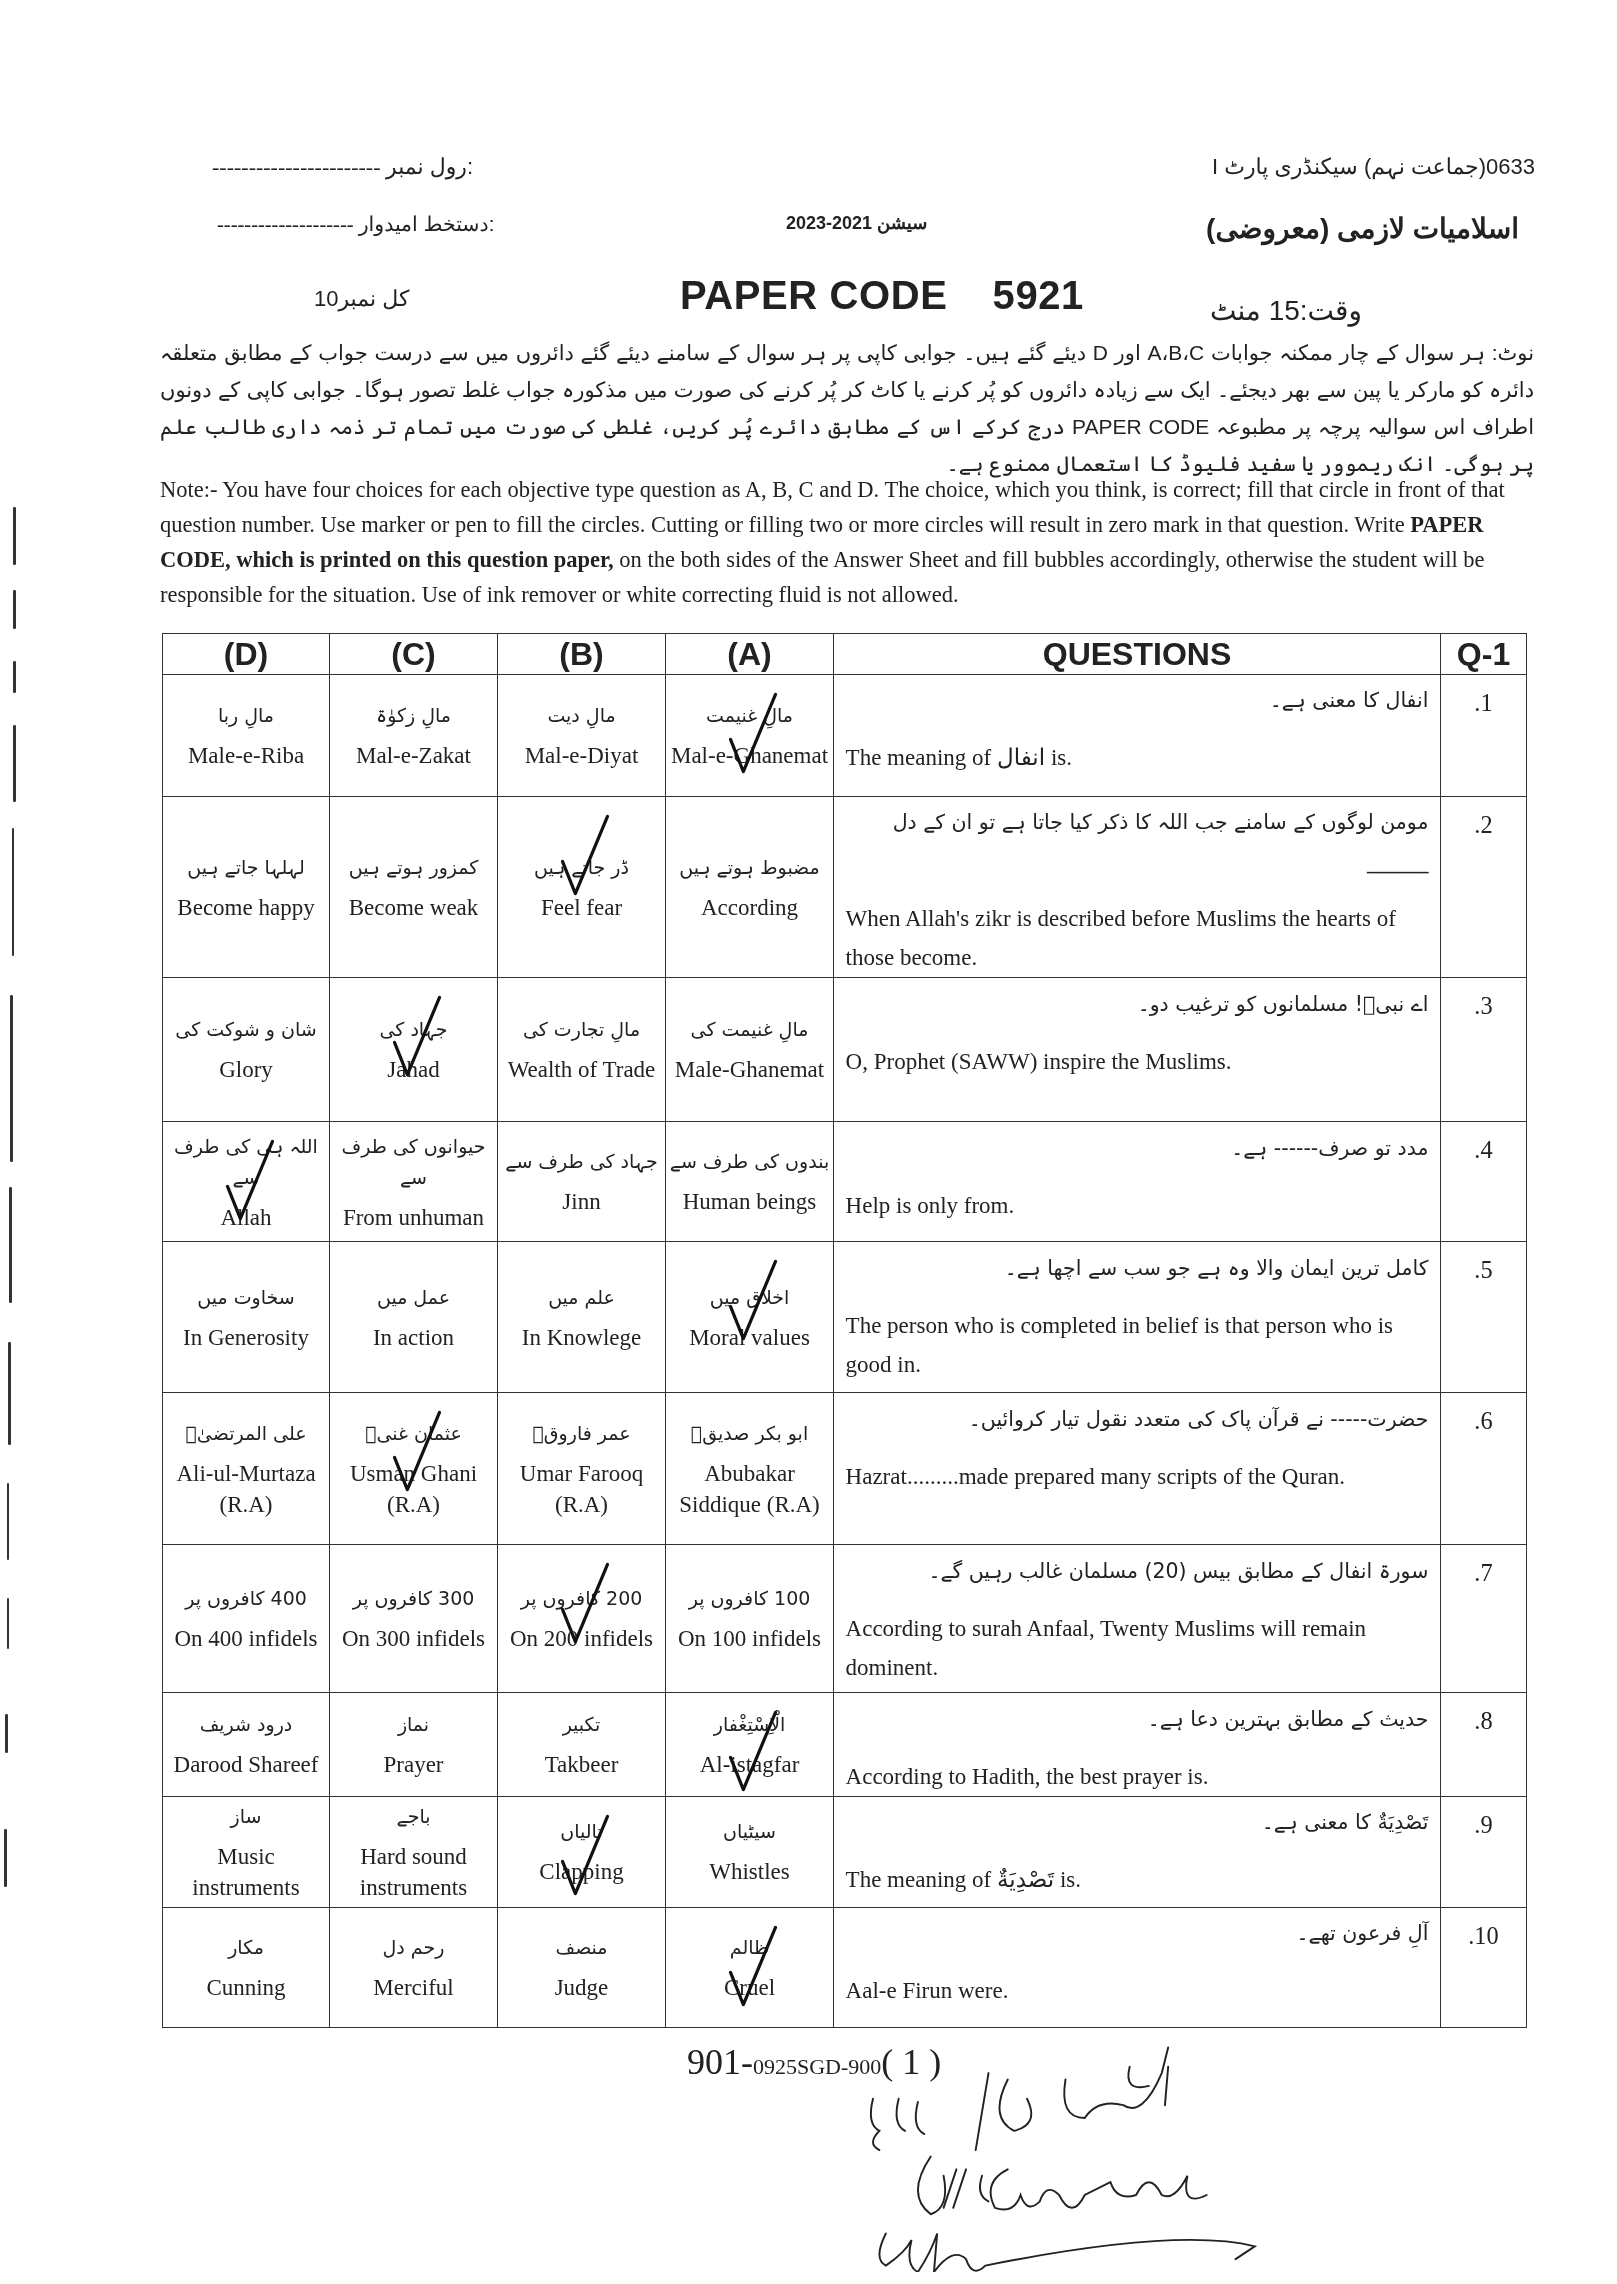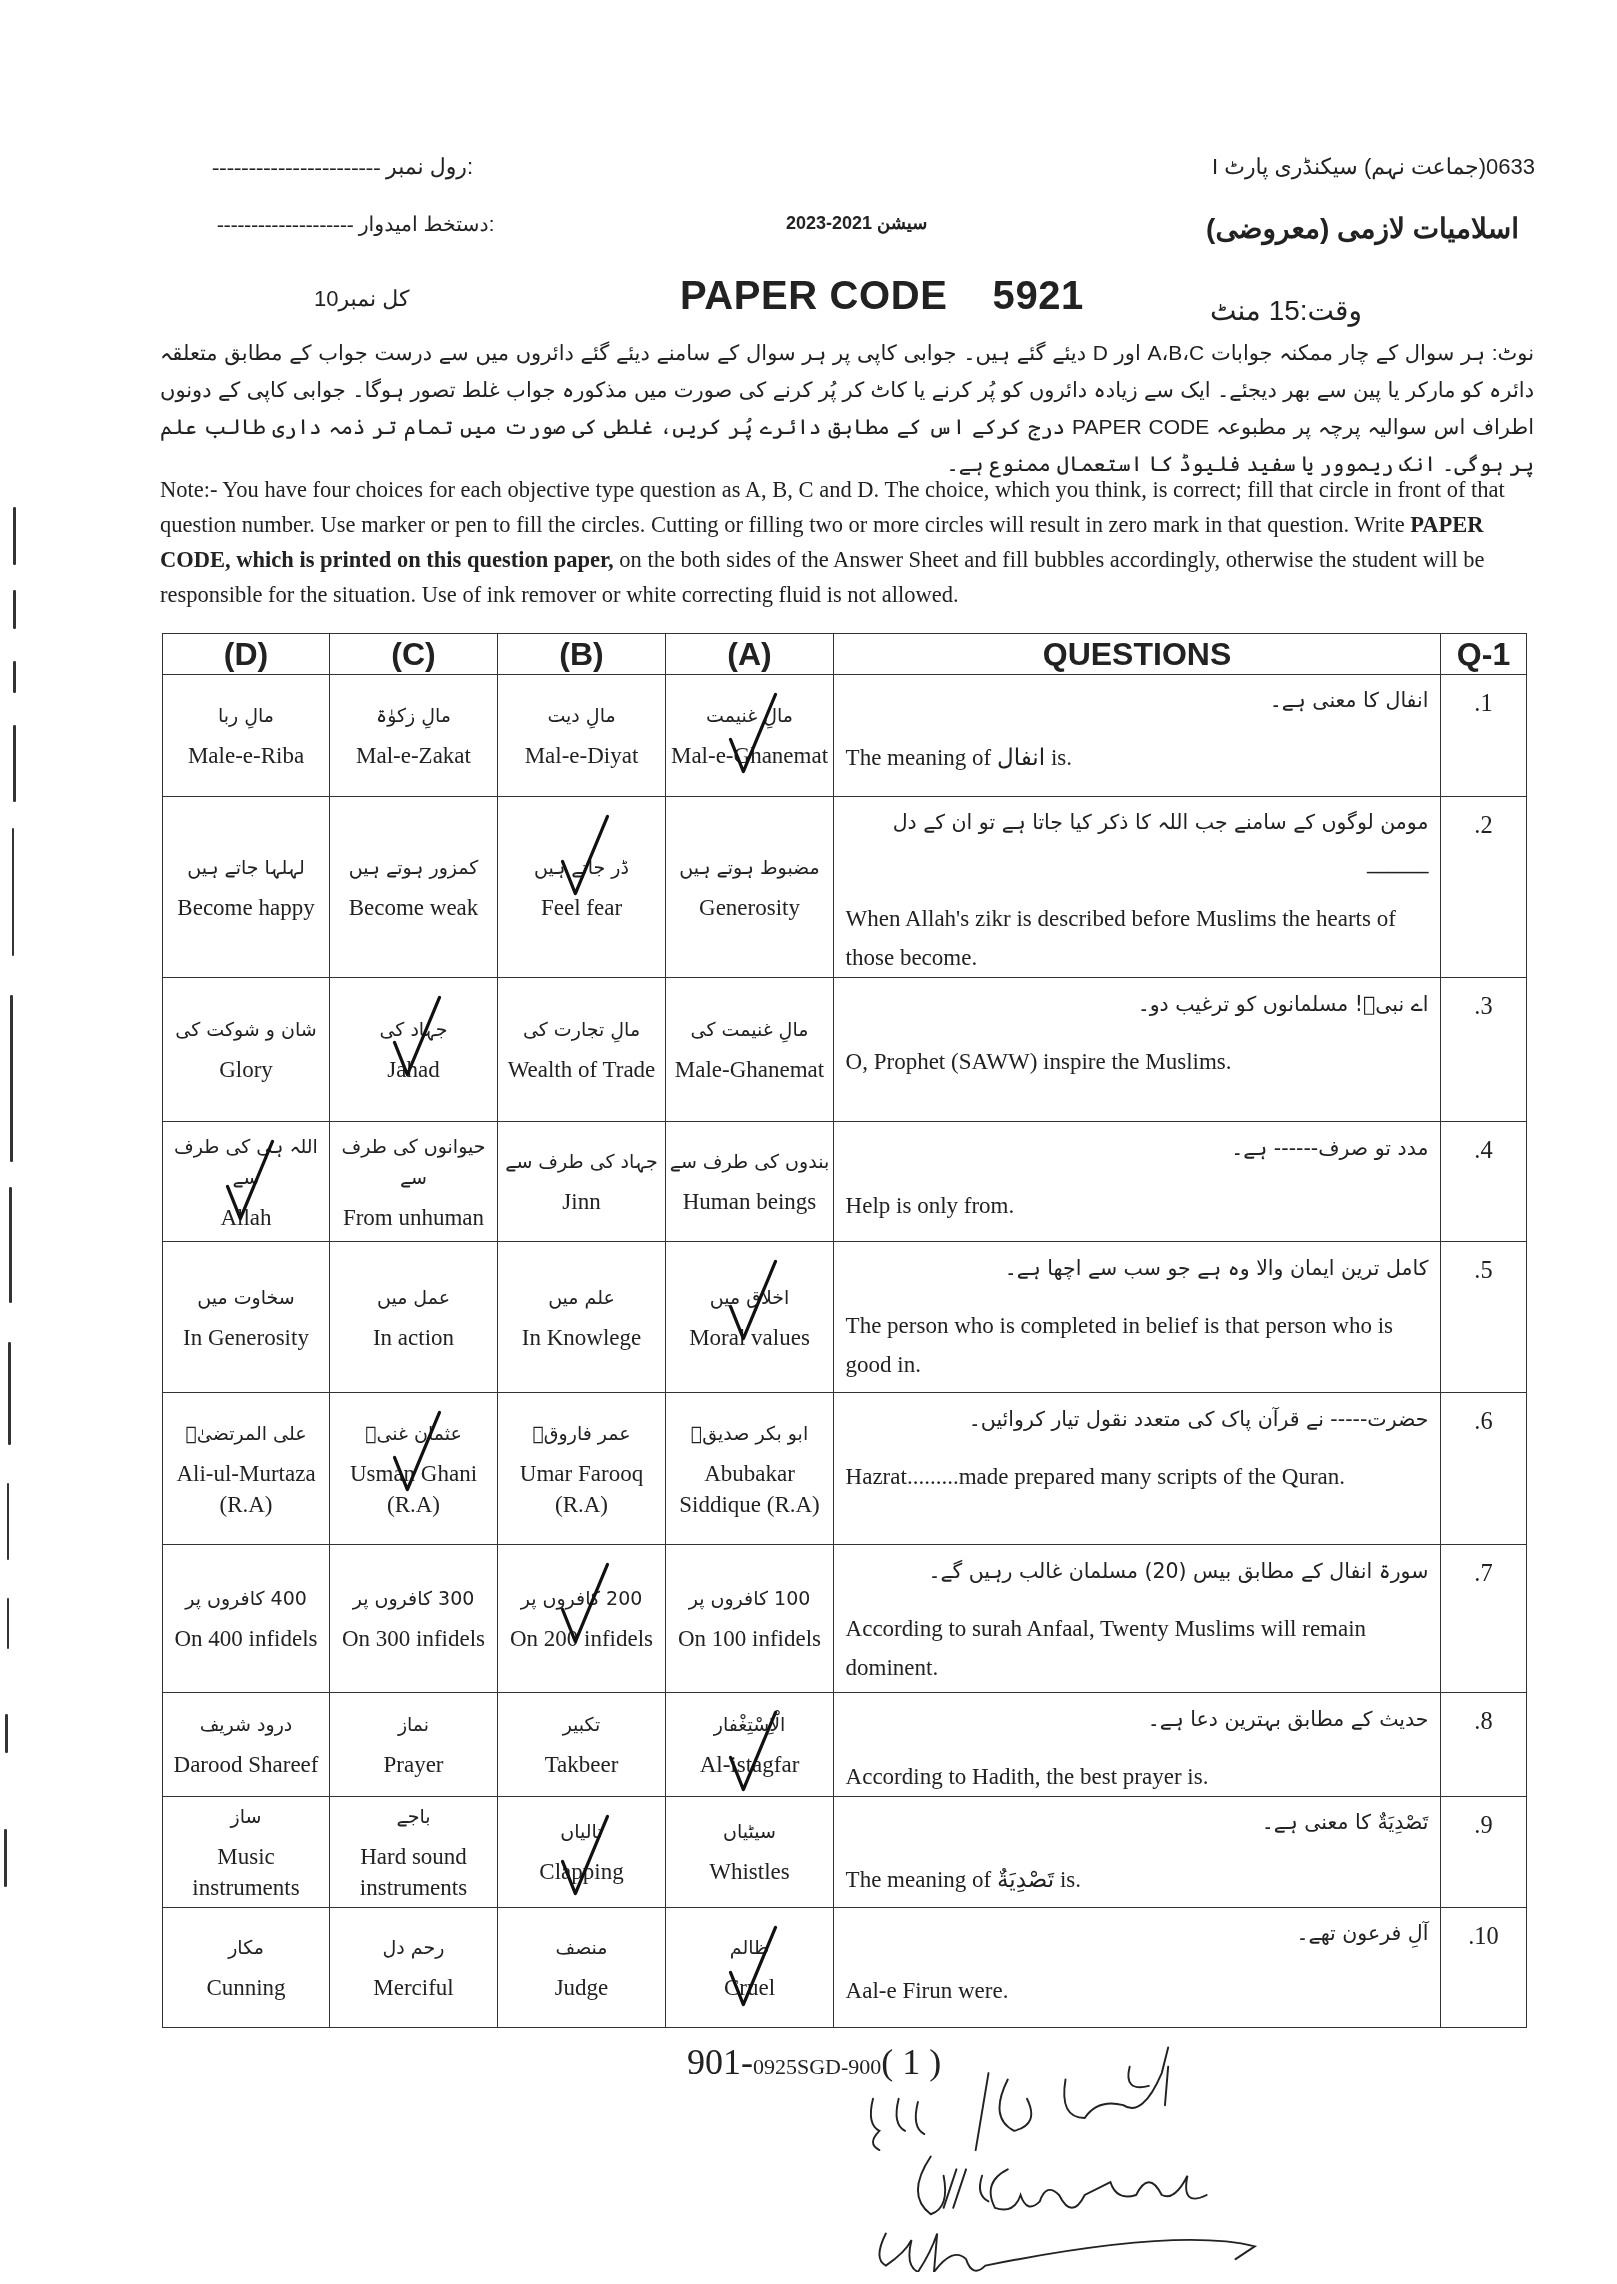--- a/index.html
+++ b/index.html
@@ -117,21 +117,21 @@
             </svg></div></td>
         <td class="q"><span class="ur">انفال کا معنی ہے۔</span><span>The meaning of انفال is.</span></td>
         <td class="qn">.1</td>
       </tr>
       <tr style="height: 164px;">
         <td class="opt"><span class="ur">لہلہا جاتے ہیں</span><span>Become happy</span></td>
         <td class="opt"><span class="ur">کمزور ہوتے ہیں</span><span>Become weak</span></td>
         <td class="opt"><span class="ur">ڈر جاتے ہیں</span><span>Feel fear</span><div class="tick" style="left: 58px; top: 13px;"><svg viewBox="0 0 90 140">
               <path d="M10 80 L30 130 L80 10" fill="none" stroke="#111" stroke-width="5" stroke-linecap="round" stroke-linejoin="round"></path>
             </svg></div></td>
-        <td class="opt"><span class="ur">مضبوط ہوتے ہیں</span><span>Generosity</span></td>
+        <td class="opt"><span class="ur">مضبوط ہوتے ہیں</span><span>According</span></td>
         <td class="q"><span class="ur">مومن لوگوں کے سامنے جب اللہ کا ذکر کیا جاتا ہے تو ان کے دل ______</span><span>When Allah's zikr is described before Muslims the hearts of those become.</span></td>
         <td class="qn">.2</td>
       </tr>
       <tr style="height: 144px;">
         <td class="opt"><span class="ur">شان و شوکت کی</span><span>Glory</span></td>
         <td class="opt"><span class="ur">جہاد کی</span><span>Jahad</span><div class="tick" style="left: 58px; top: 13px;"><svg viewBox="0 0 90 140">
               <path d="M10 80 L30 130 L80 10" fill="none" stroke="#111" stroke-width="5" stroke-linecap="round" stroke-linejoin="round"></path>
             </svg></div></td>
         <td class="opt"><span class="ur">مالِ تجارت کی</span><span>Wealth of Trade</span></td>
         <td class="opt"><span class="ur">مالِ غنیمت کی</span><span>Male-Ghanemat</span></td>

